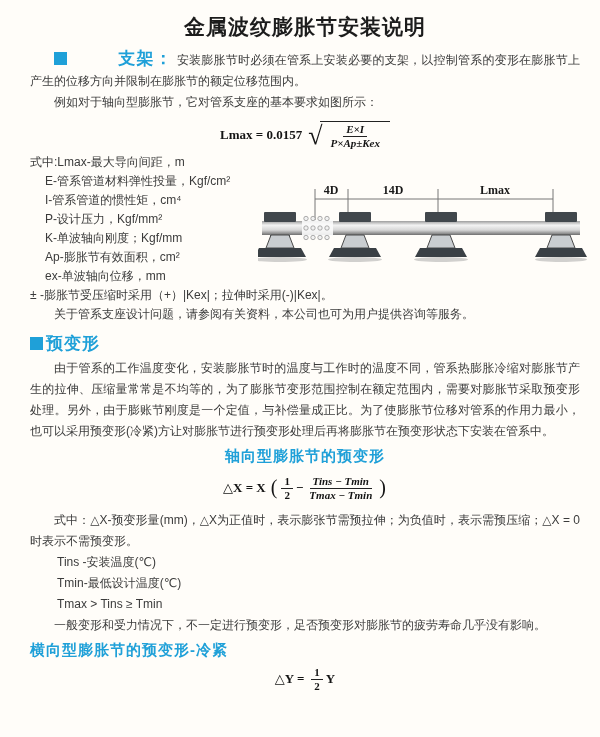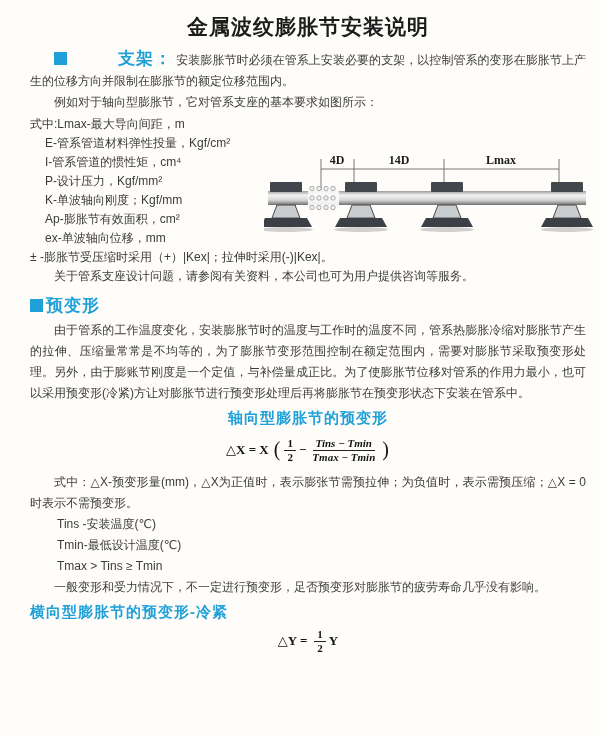--- a/index.html
+++ b/index.html
@@ -3,21 +3,21 @@
 <meta charset="utf-8">
 <style>
   html,body{margin:0;padding:0;}
   body{
     width:600px;height:737px;overflow:hidden;
     background:#fffdf9;
     font-family:"Liberation Sans","DejaVu Sans",sans-serif;
     color:#3b3b3b;
     -webkit-font-smoothing:antialiased;
   }
-  .page{padding:2px 14px 0 30px;position:relative;}
+  .page{padding:2px 20px 0 30px;position:relative;}
 
   h1.doc-title{
     margin:10px 0 6px 0;
     text-align:center;
     font-size:21px;line-height:30px;
     letter-spacing:1px;
     color:#1c1c1c;font-weight:bold;
   }
 
   p.body-par{
@@ -74,21 +74,21 @@
   }
   .big-paren{font-size:20px;font-weight:400;margin:0 1px;transform:translateY(-1px);}
   .fspace{margin-right:4px;}
 
   
   .defs-wrap{position:relative;margin-top:2px;}
   .def-line{font-size:12px;line-height:19px;margin:0;}
   .def-line.ind{margin-left:15px;}
 
   .diagram-box{
-    position:absolute;top:36px;right:-8px;
+    position:absolute;top:28px;right:-8px;
     width:330px;height:100px;
   }
 
   
   .def2-line{font-size:12px;line-height:21px;margin:0 0 0 27px;}
 
   .dim-label{
     font-family:"Liberation Serif","DejaVu Serif",serif;
     font-weight:bold;font-size:12px;fill:#1a1a1a;
   }
@@ -97,20 +97,30 @@
 <body>
 
 <div class="page">
 
   <h1 class="doc-title">金属波纹膨胀节安装说明</h1>
 
   <p class="body-par indent"><span class="blue-square"></span><span class="inline-heading">支架：</span><span>安装膨胀节时必须在管系上安装必要的支架，以控制管系的变形在膨胀节上产生的位移方向并限制在膨胀节的额定位移范围内。</span></p>
 
   <p class="body-par indent">例如对于轴向型膨胀节，它对管系支座的基本要求如图所示：</p>
 
+  <div class="formula-row f1">
+    <span>Lmax = 0.0157</span>
+    <span class="sqrt-sign">√</span>
+    <span class="sqrt-body">
+      <span class="frac italic">
+        <span class="num">E×I</span>
+        <span class="den">P×Ap±Kex</span>
+      </span>
+    </span>
+  </div>
 
   <div class="defs-wrap">
     <p class="def-line">式中:Lmax-最大导向间距，m</p>
     <p class="def-line ind">E-管系管道材料弹性投量，Kgf/cm²</p>
     <p class="def-line ind">I-管系管道的惯性矩，cm⁴</p>
     <p class="def-line ind">P-设计压力，Kgf/mm²</p>
     <p class="def-line ind">K-单波轴向刚度；Kgf/mm</p>
     <p class="def-line ind">Ap-膨胀节有效面积，cm²</p>
     <p class="def-line ind">ex-单波轴向位移，mm</p>
     <p class="def-line">± -膨胀节受压缩时采用（+）|Kex|；拉伸时采用(-)|Kex|。</p>

